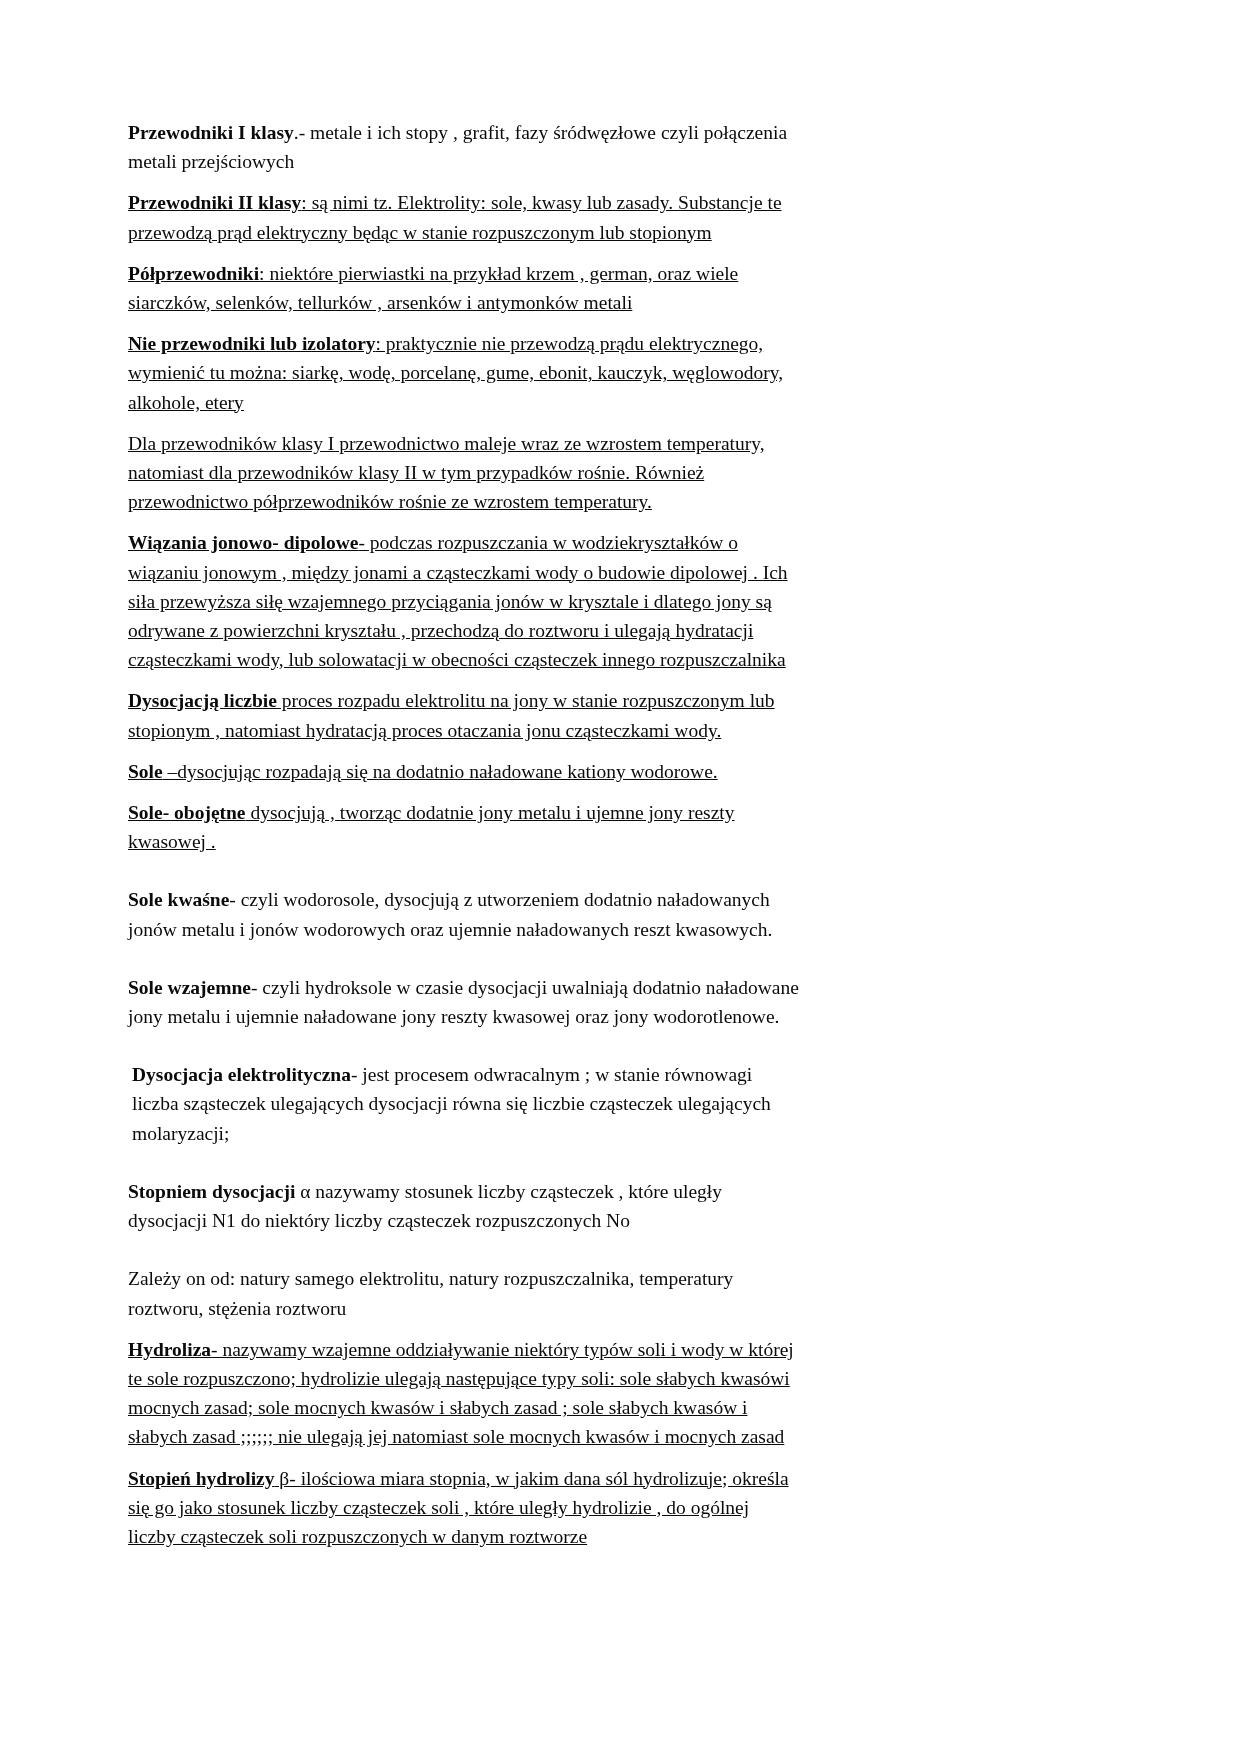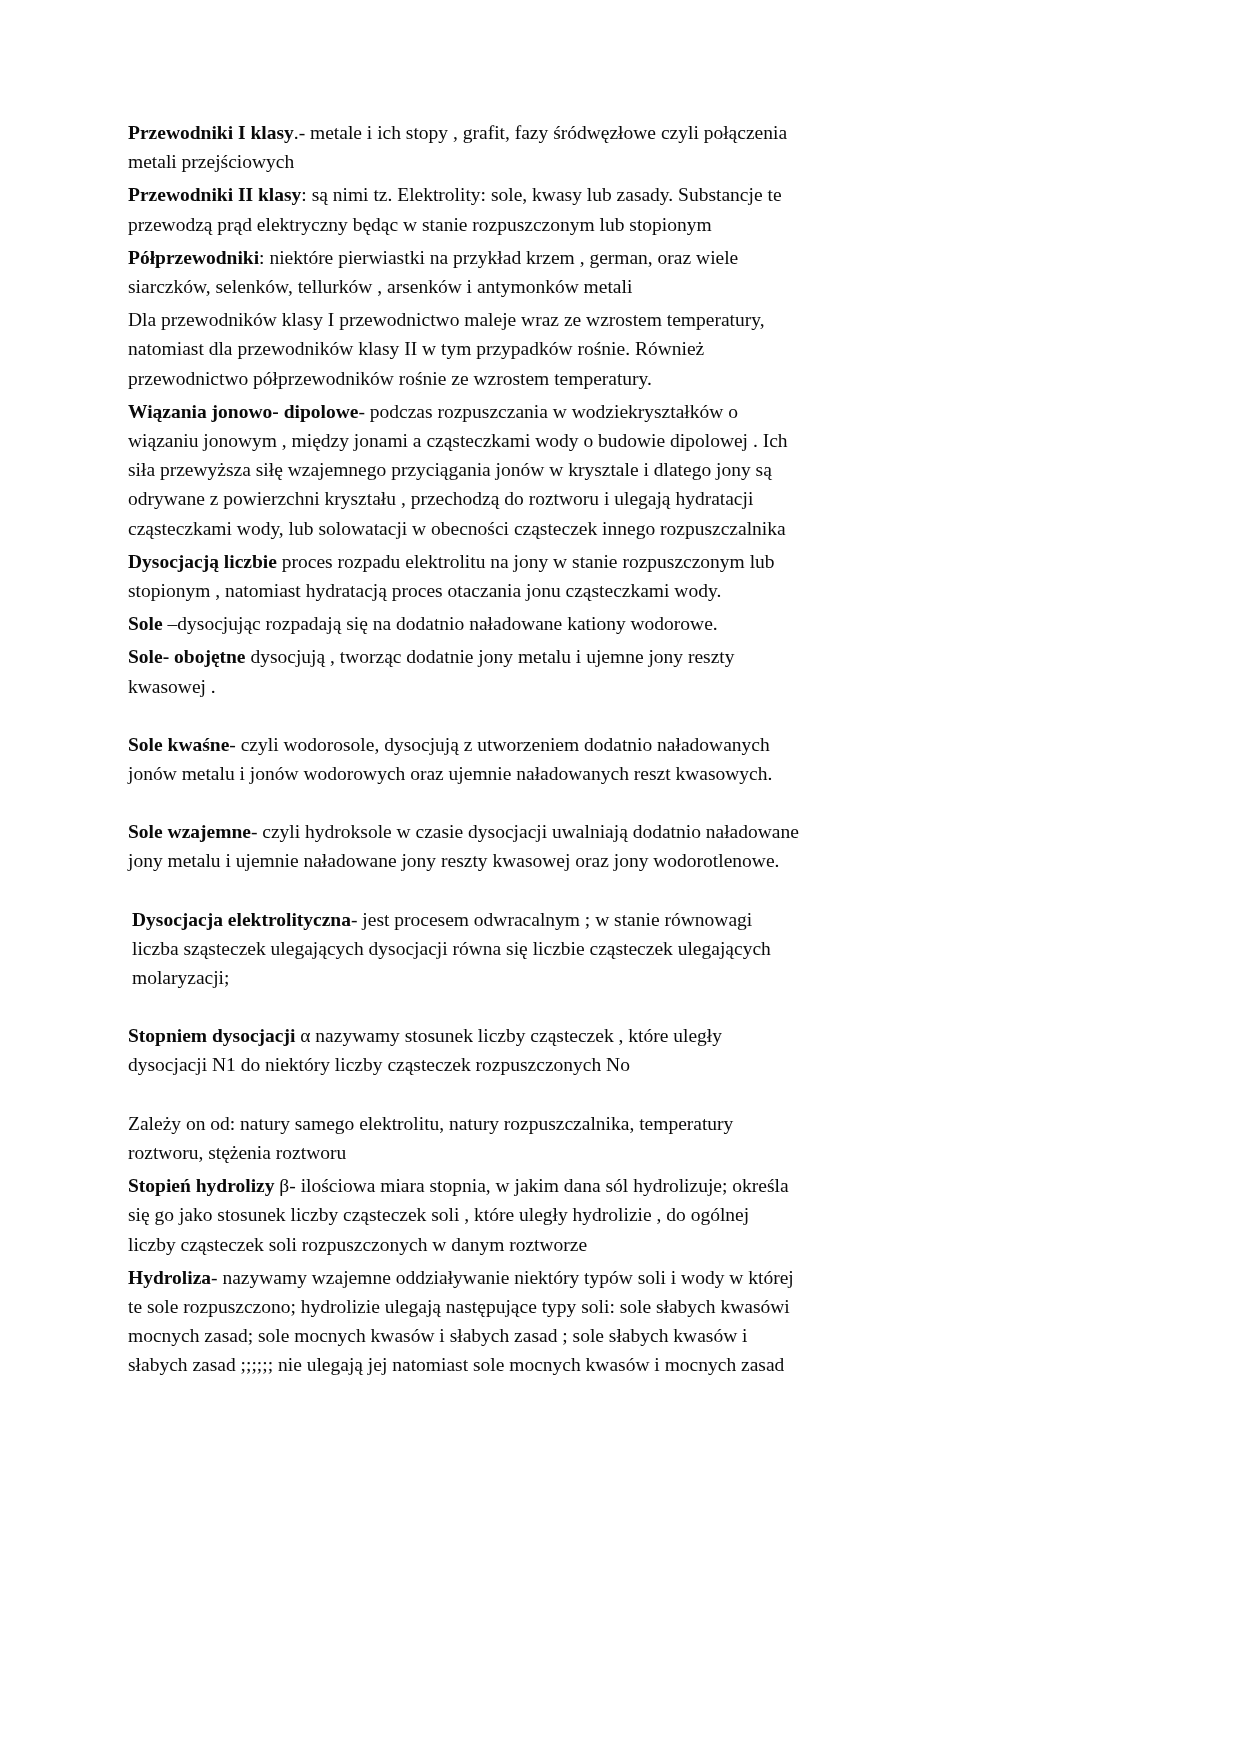--- a/index.html
+++ b/index.html
@@ -23,52 +23,54 @@
   .doc {
     width: 672px;
     font-size: 19.5px;
     line-height: 29.2px;
     text-align: left;
   }
   .para {
     margin: 0;
   }
   .para + .para {
-    margin-top: 4px;
+    margin-top: 12px;
+    text-decoration: underline;
   }
   .gap {
     height: 29px;
   }
   .b {
     font-weight: bold;
   }
   .ind {
     text-indent: 0;
     padding-left: 4px;
   }
 </style>
 </head>
 <body>
 
 <div class="page">
   <div class="doc" id="doc">
       <p class="para"><span class="b">Przewodniki I klasy</span><span>.- metale i ich stopy , grafit, fazy śródwęzłowe czyli połączenia metali przejściowych</span></p>
       <p class="para"><span class="b">Przewodniki II klasy</span><span>: są nimi tz. Elektrolity: sole, kwasy lub zasady. Substancje te przewodzą prąd elektryczny będąc w stanie rozpuszczonym lub stopionym</span></p>
       <p class="para"><span class="b">Półprzewodniki</span><span>: niektóre pierwiastki na przykład krzem , german, oraz wiele siarczków, selenków, tellurków , arsenków i antymonków metali</span></p>
+      <p class="para"><span class="b">Nie przewodniki lub izolatory</span><span>: praktycznie nie przewodzą prądu elektrycznego, wymienić tu można: siarkę, wodę, porcelanę, gume, ebonit, kauczyk, węglowodory, alkohole, etery</span></p>
       <p class="para"><span>Dla przewodników klasy I przewodnictwo maleje wraz ze wzrostem temperatury, natomiast dla przewodników klasy II w tym przypadków rośnie. Również przewodnictwo półprzewodników rośnie ze wzrostem temperatury.</span></p>
       <p class="para"><span class="b">Wiązania jonowo- dipolowe</span><span>- podczas rozpuszczania w wodziekryształków o wiązaniu jonowym , między jonami a cząsteczkami wody o budowie dipolowej . Ich siła przewyższa siłę wzajemnego przyciągania jonów w krysztale i dlatego jony są odrywane z powierzchni kryształu , przechodzą do roztworu  i ulegają hydratacji cząsteczkami wody, lub solowatacji w obecności  cząsteczek innego rozpuszczalnika</span></p>
       <p class="para"><span class="b">Dysocjacją liczbie</span><span> proces rozpadu elektrolitu na jony w stanie rozpuszczonym lub stopionym , natomiast hydratacją  proces otaczania jonu cząsteczkami wody.</span></p>
       <p class="para"><span class="b">Sole</span><span> –dysocjując rozpadają się na dodatnio naładowane kationy wodorowe.</span></p>
       <p class="para"><span class="b">Sole- obojętne</span><span> dysocjują , tworząc dodatnie jony metalu i ujemne jony reszty kwasowej .</span></p>
       <div class="gap"></div>
       <p class="para"><span class="b">Sole kwaśne</span><span>- czyli wodorosole, dysocjują z utworzeniem dodatnio naładowanych jonów metalu i jonów wodorowych oraz ujemnie naładowanych reszt kwasowych.</span></p>
       <div class="gap"></div>
       <p class="para"><span class="b">Sole wzajemne</span><span>- czyli hydroksole w czasie dysocjacji uwalniają dodatnio naładowane jony metalu i ujemnie naładowane jony reszty kwasowej oraz jony wodorotlenowe.</span></p>
       <div class="gap"></div>
       <p class="para ind"><span class="b">Dysocjacja elektrolityczna</span><span>- jest procesem odwracalnym ; w stanie równowagi liczba sząsteczek ulegających dysocjacji równa się liczbie cząsteczek ulegających molaryzacji;</span></p>
       <div class="gap"></div>
       <p class="para"><span class="b">Stopniem dysocjacji</span><span>  α nazywamy stosunek liczby cząsteczek , które uległy dysocjacji N1 do niektóry liczby cząsteczek rozpuszczonych No</span></p>
       <div class="gap"></div>
       <p class="para"><span>Zależy on od: natury samego elektrolitu, natury rozpuszczalnika, temperatury roztworu, stężenia roztworu</span></p>
+      <p class="para"><span class="b">Hydroliza</span><span>- nazywamy wzajemne oddziaływanie niektóry typów soli i wody w której te sole rozpuszczono; hydrolizie ulegają następujące typy soli: sole słabych kwasówi mocnych zasad; sole mocnych kwasów i słabych zasad ; sole słabych kwasów i słabych zasad ;;;;;; nie ulegają jej natomiast sole mocnych kwasów i mocnych zasad</span></p>
       <p class="para"><span class="b">Stopień hydrolizy</span><span> β- ilościowa miara stopnia, w jakim dana sól hydrolizuje; określa się go jako stosunek liczby cząsteczek soli , które uległy hydrolizie , do ogólnej liczby cząsteczek soli rozpuszczonych w danym roztworze</span></p>
-      <p class="para"><span class="b">Hydroliza</span><span>- nazywamy wzajemne oddziaływanie niektóry typów soli i wody w której te sole rozpuszczono; hydrolizie ulegają następujące typy soli: sole słabych kwasówi mocnych zasad; sole mocnych kwasów i słabych zasad ; sole słabych kwasów i słabych zasad ;;;;;; nie ulegają jej natomiast sole mocnych kwasów i mocnych zasad</span></p>
     </div>
 </div>
 
 </body></html>

